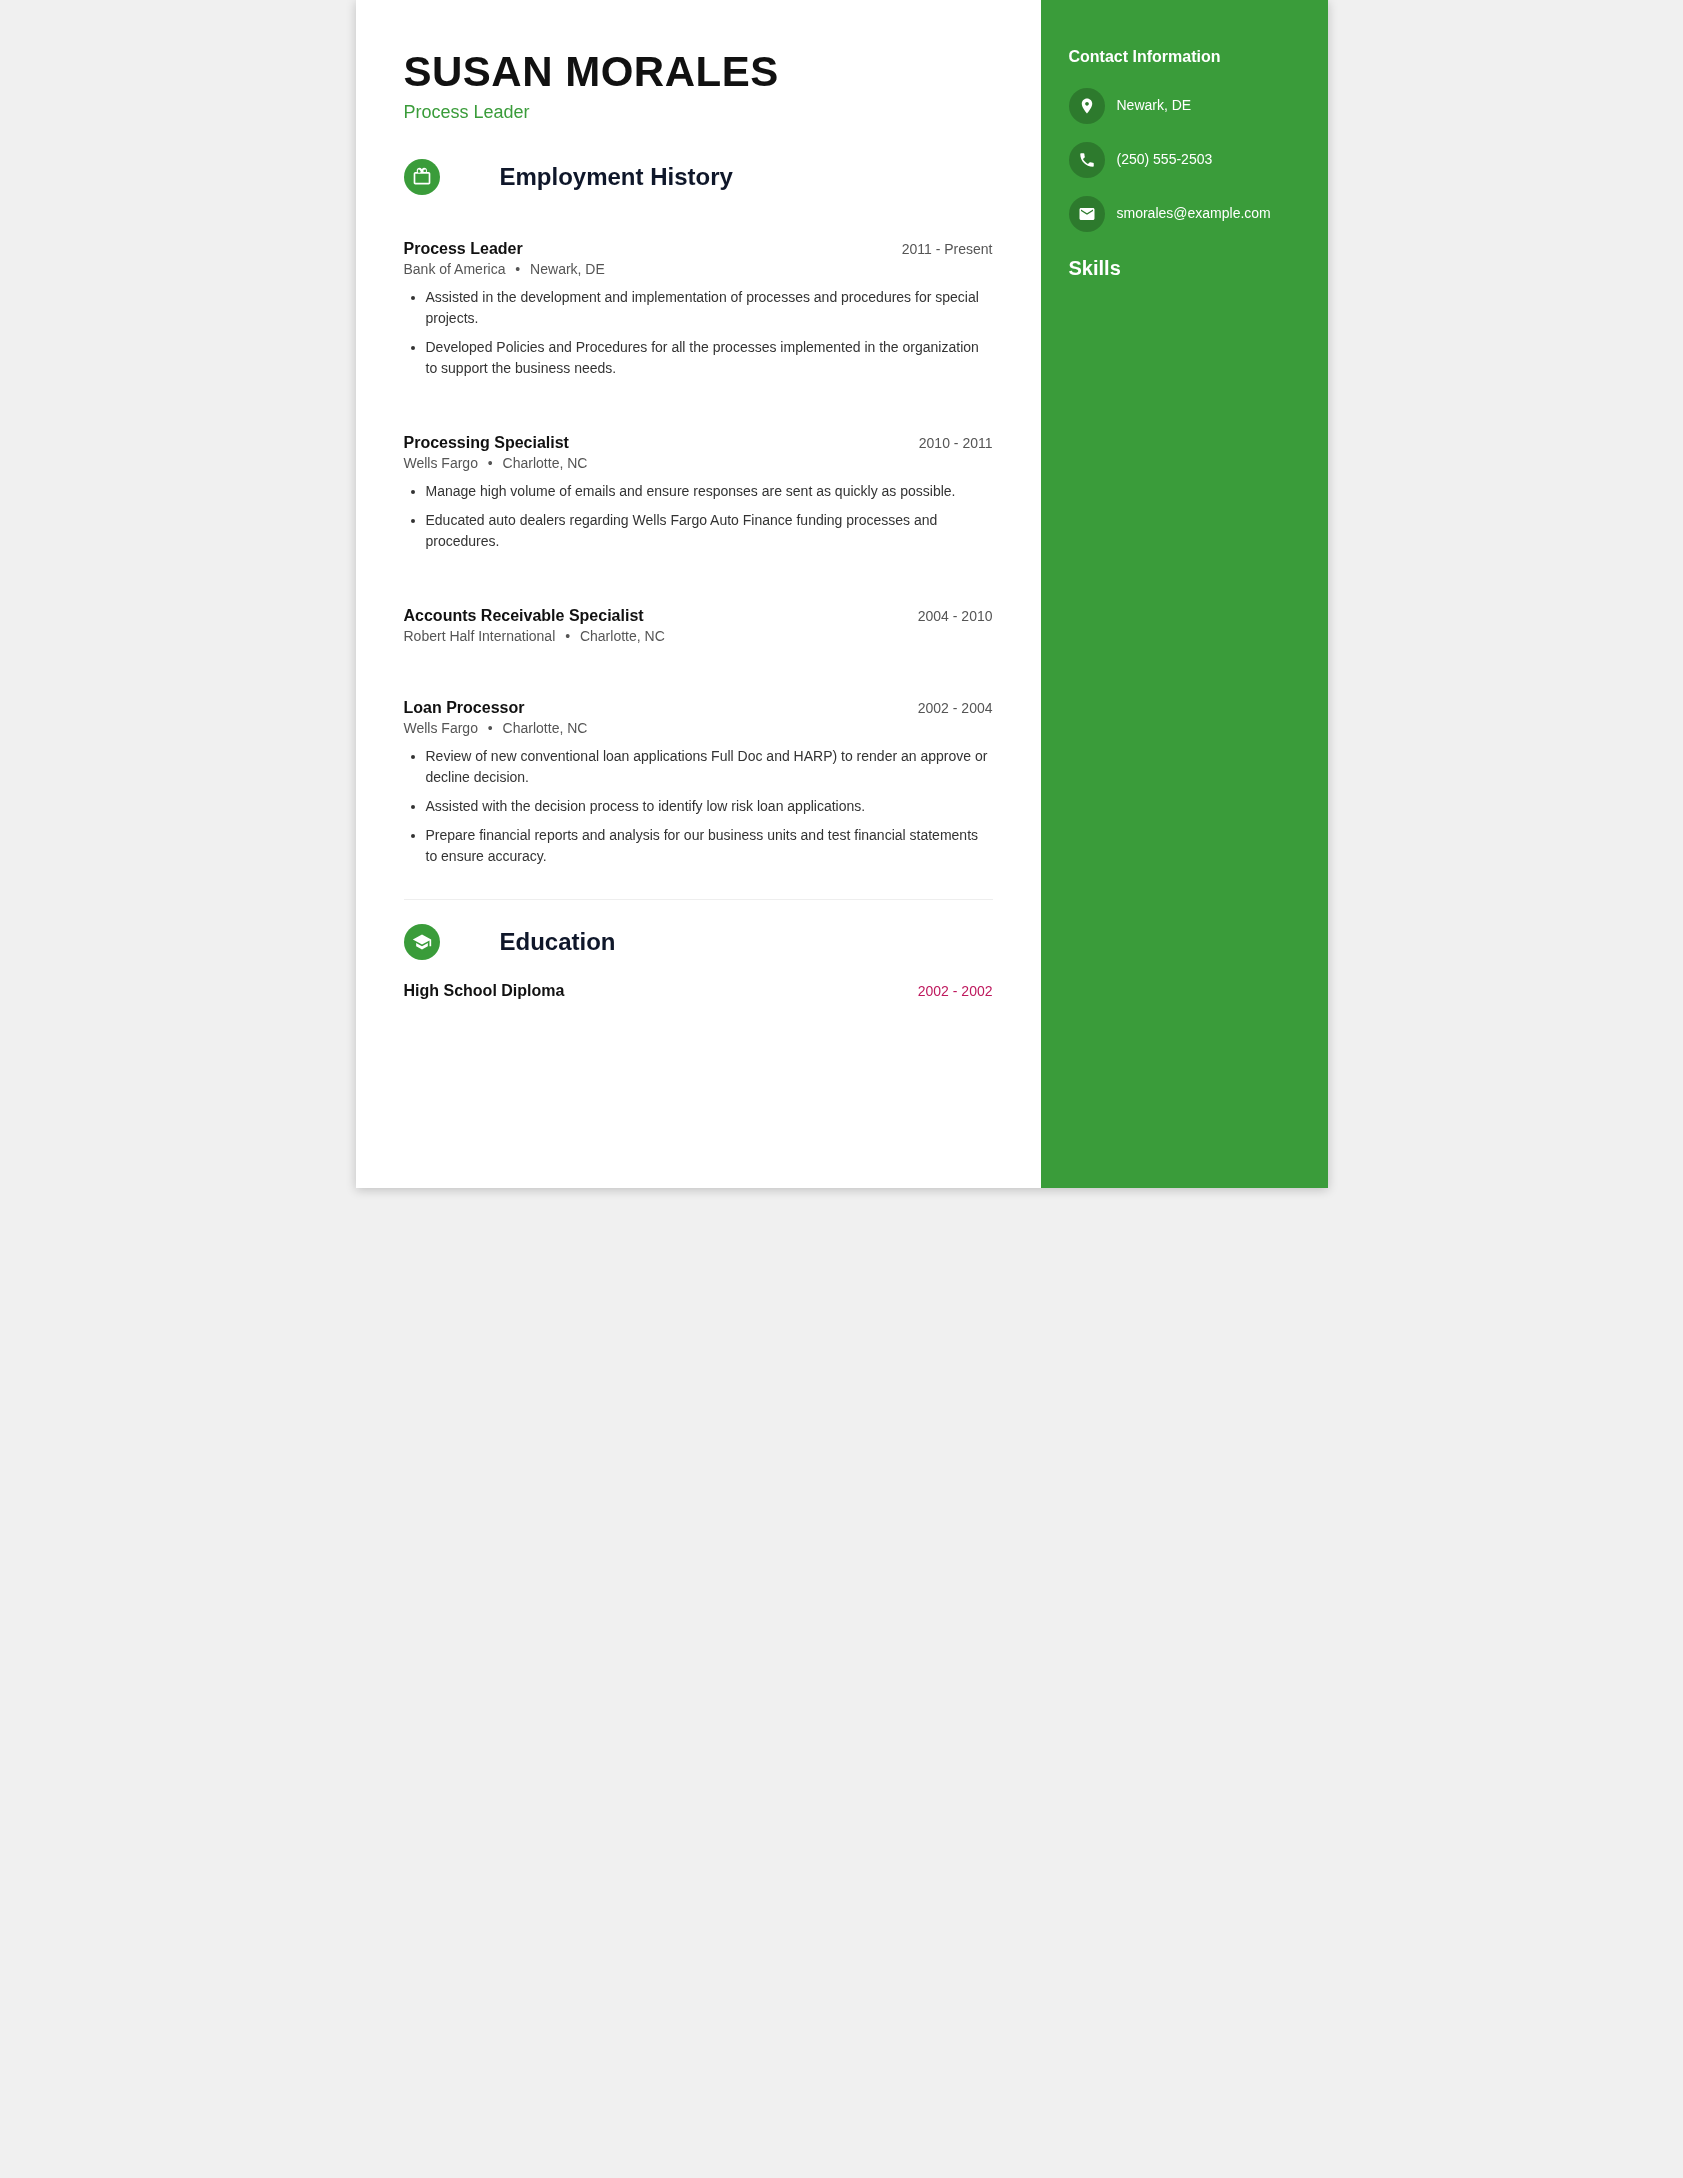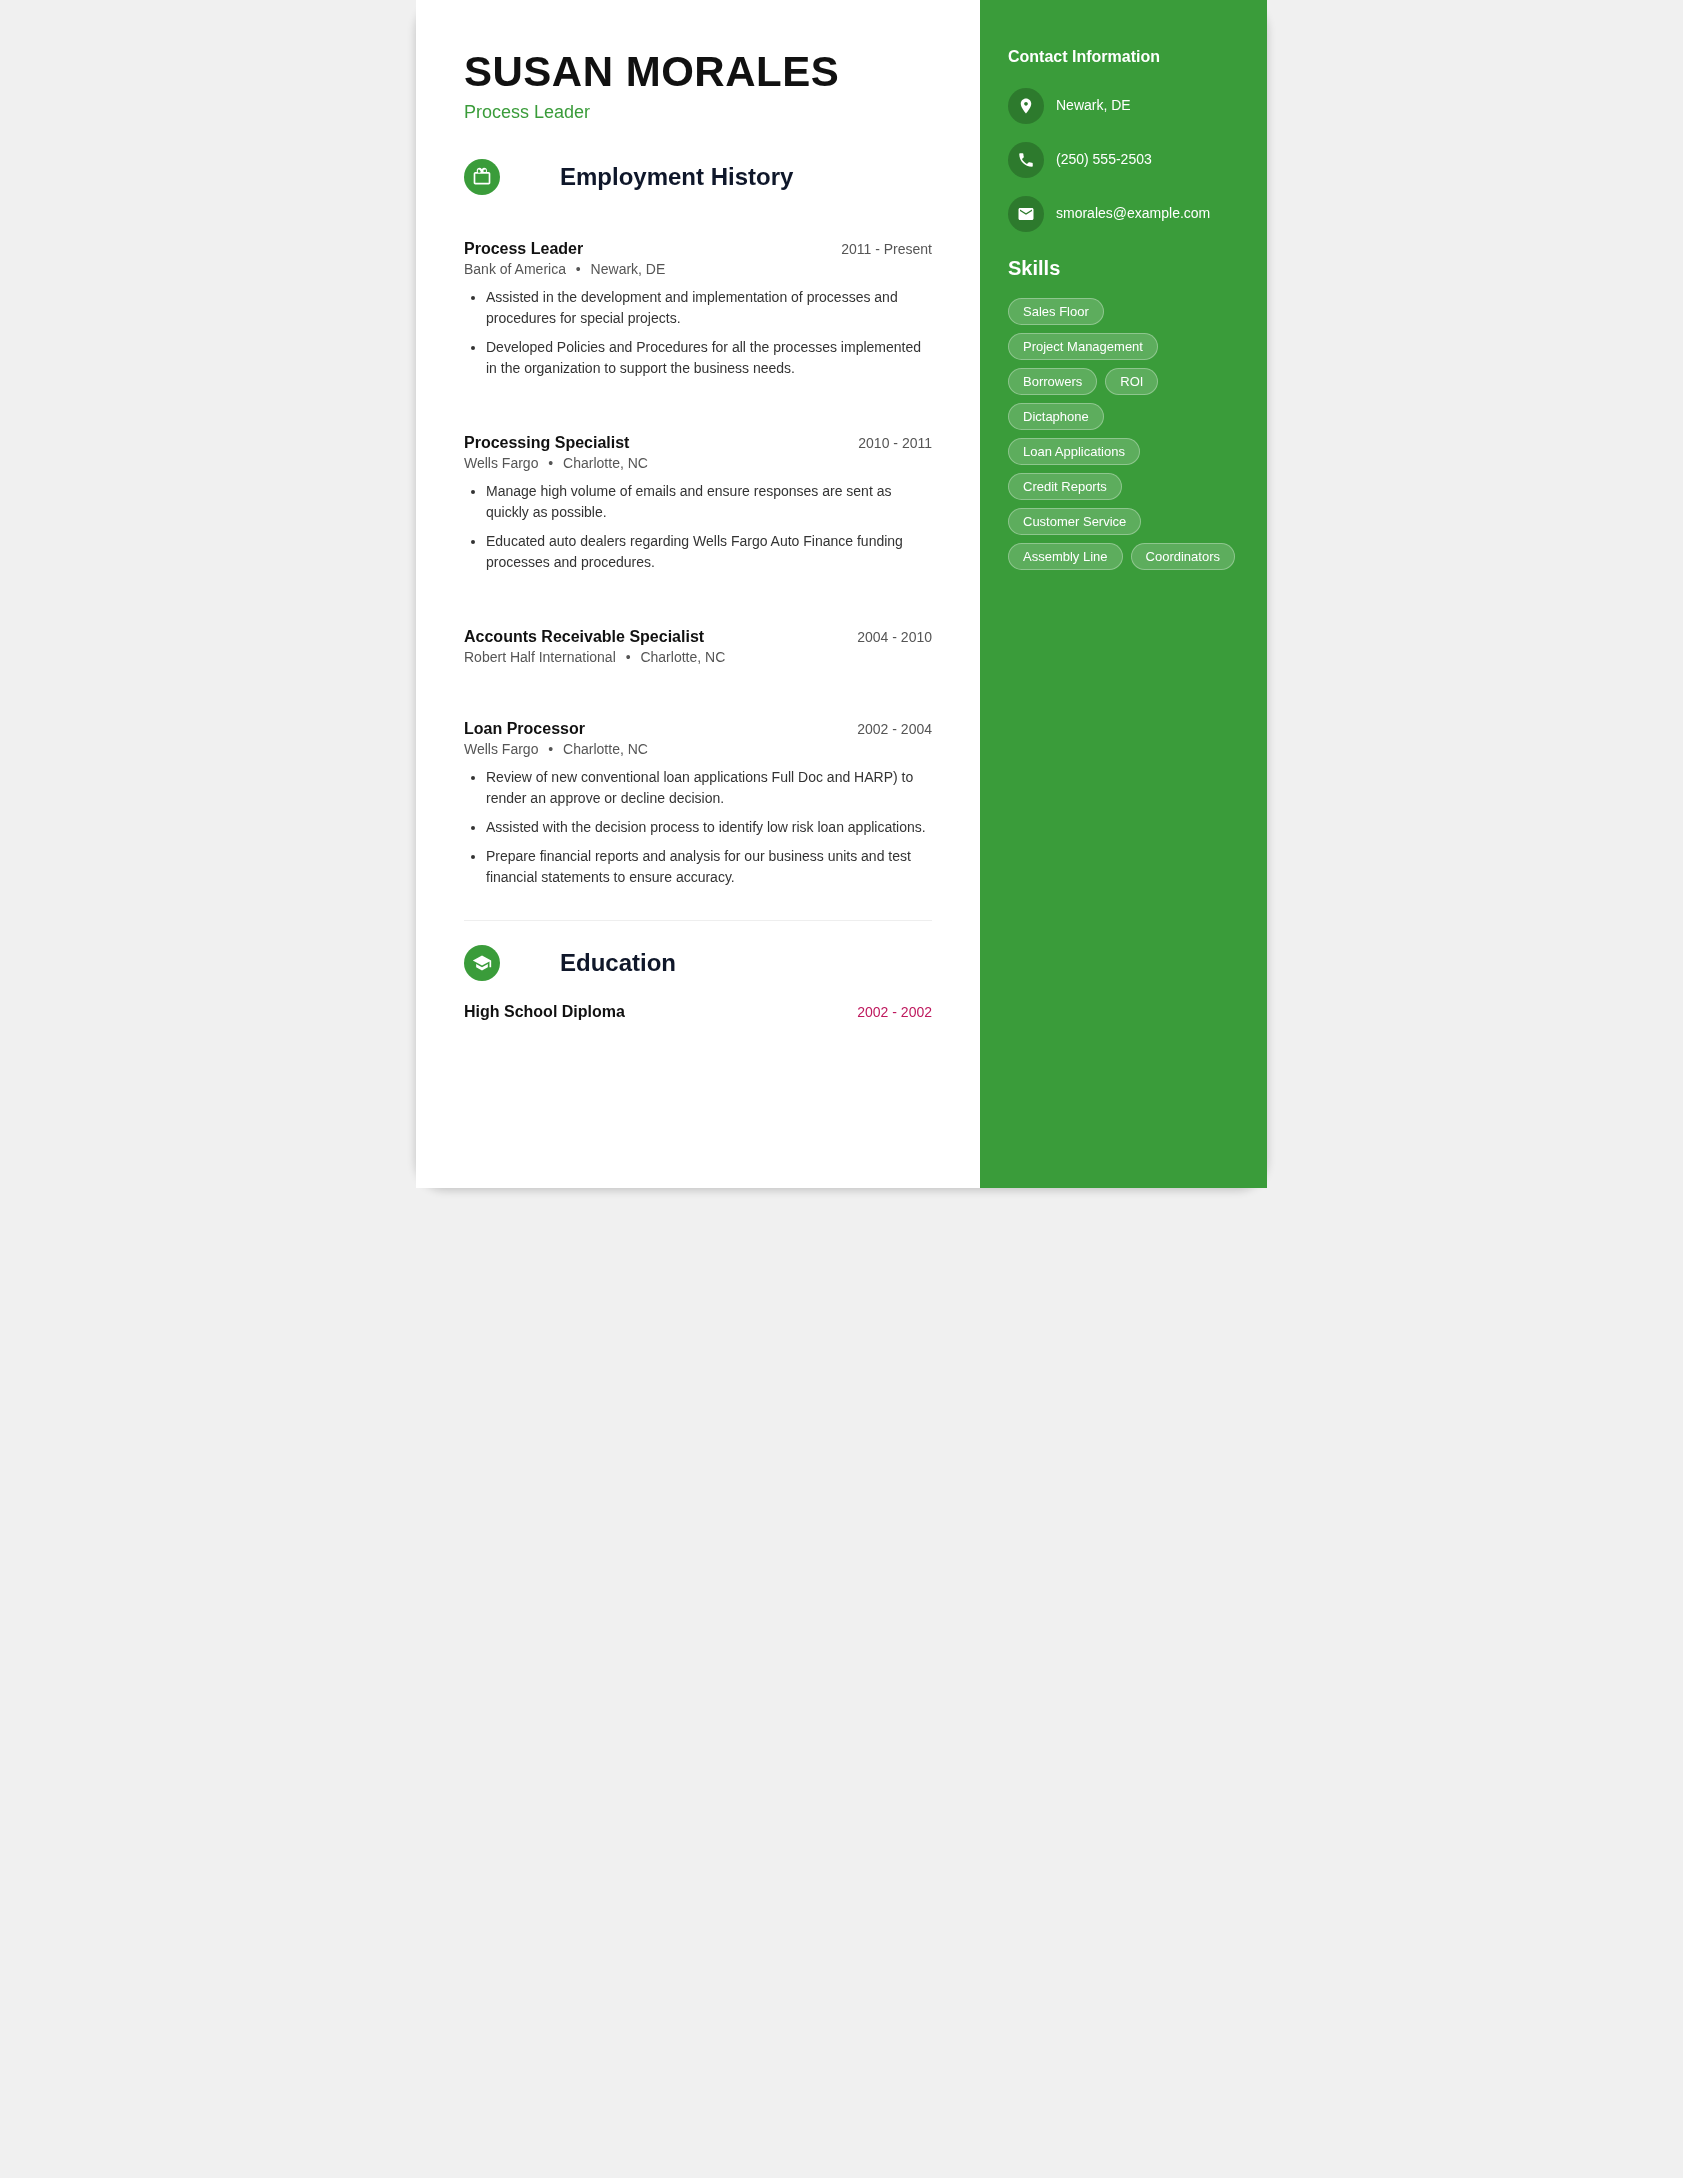--- a/index.html
+++ b/index.html
@@ -5,27 +5,26 @@
     * { margin: 0; padding: 0; box-sizing: border-box; }
     body {
       font-family: Arial, sans-serif;
       background: #f0f0f0;
       display: flex;
       justify-content: center;
       align-items: flex-start;
       min-height: 100vh;
     }
     .page {
-      width: 851px;
+      width: 972px;
       min-height: 1188px;
       background: white;
       display: flex;
       flex-direction: row;
       box-shadow: 0 2px 10px rgba(0,0,0,0.2);
-      border-radius: 29px;
     }
     
     .left-col {
       flex: 1;
       padding: 48px 48px 48px 48px;
       background: white;
     }
     .name {
       font-size: 42px;
       font-weight: 900;
@@ -295,27 +294,15 @@
     <div class="contact-item">
       <div class="contact-icon">
         <svg viewBox="0 0 24 24">
             <path d="M20 4H4c-1.1 0-2 .9-2 2v12c0 1.1.9 2 2 2h16c1.1 0 2-.9 2-2V6c0-1.1-.9-2-2-2zm0 4l-8 5-8-5V6l8 5 8-5v2z"></path>
           </svg>
       </div>
       <div class="contact-text">smorales@example.com</div>
     </div>
 
     <div class="skills-section-title">Skills</div>
-    <div class="skills-list" id="skills-container">
-        <div class="skill-tag">Sales Floor</div>
-        <div class="skill-tag">Project Management</div>
-        <div class="skill-tag">Borrowers</div>
-        <div class="skill-tag">ROI</div>
-        <div class="skill-tag">Dictaphone</div>
-        <div class="skill-tag">Loan Applications</div>
-        <div class="skill-tag">Credit Reports</div>
-        <div class="skill-tag">Customer Service</div>
-        <div class="skill-tag">Assembly Line</div>
-        <div class="skill-tag">Coordinators</div>
-      </div>
   </div>
 </div>
 
 
 </body></html>

